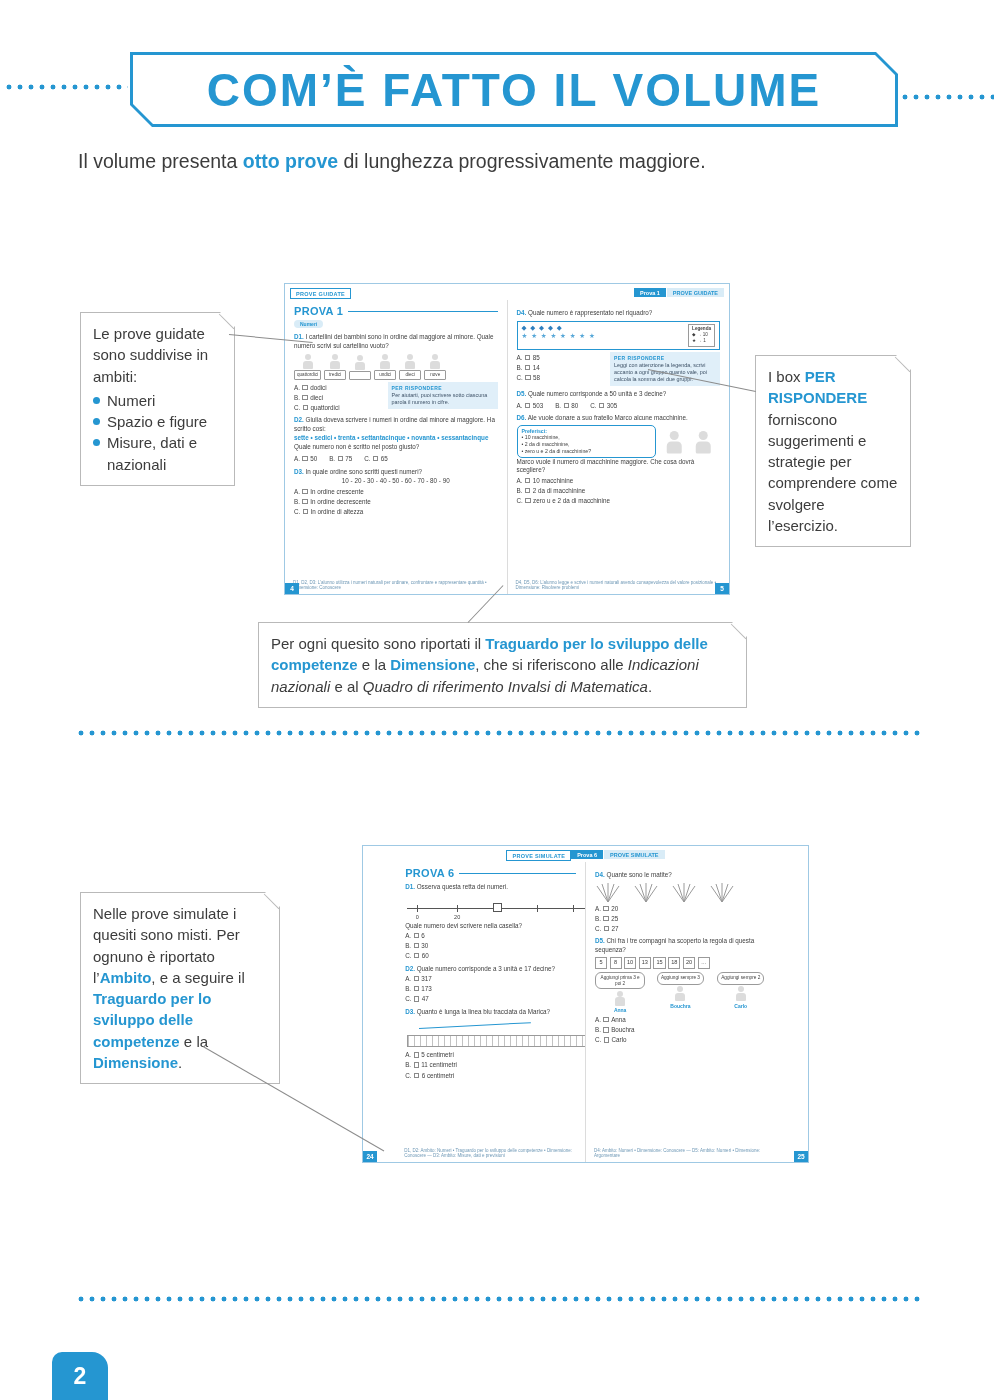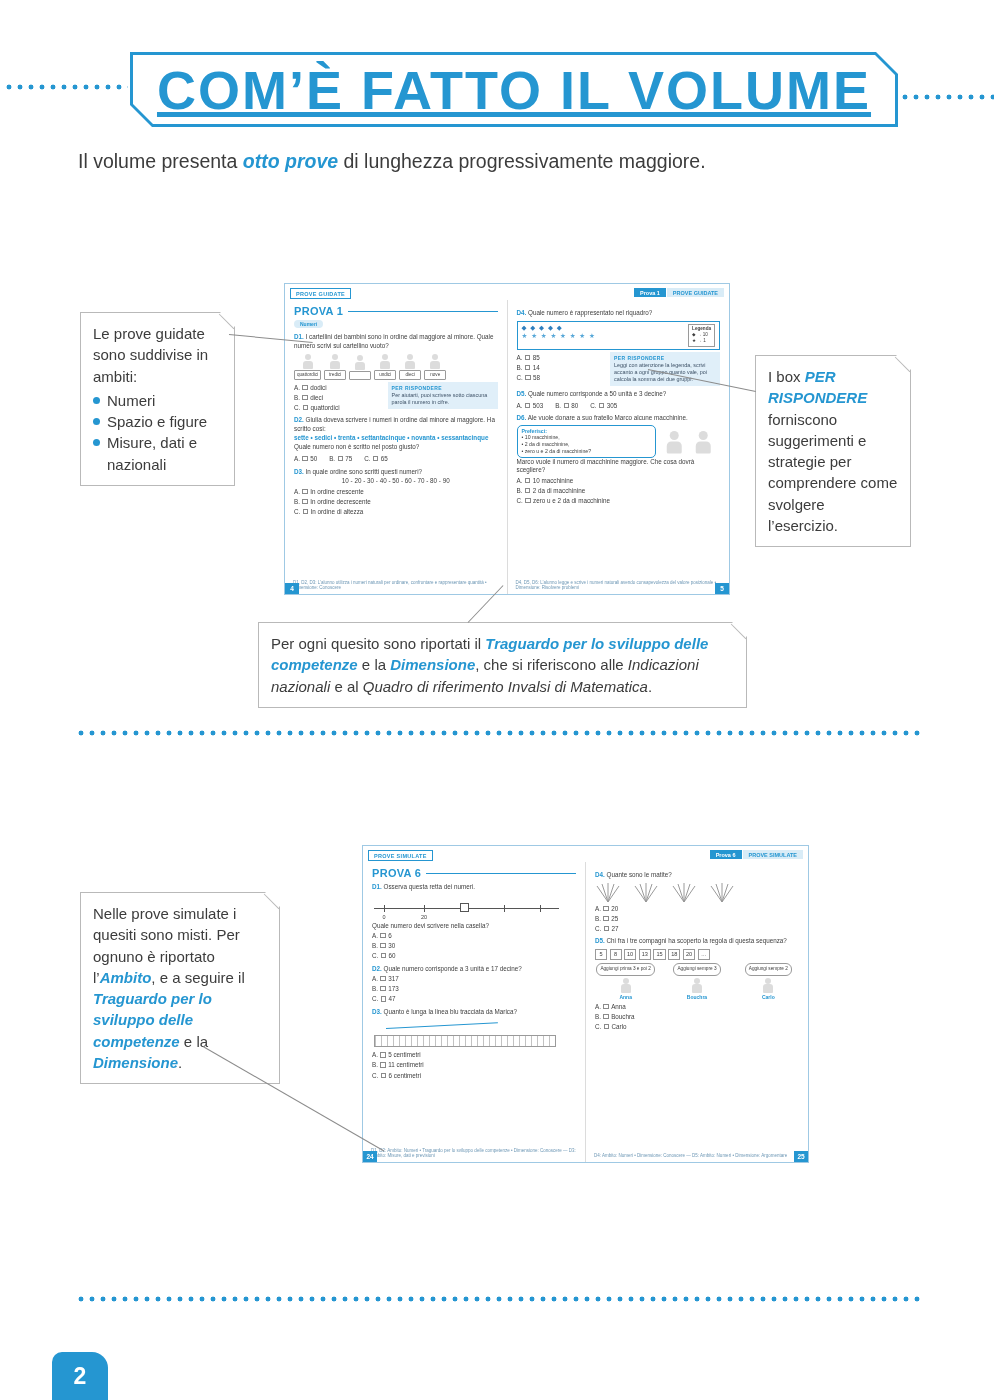--- a/index.html
+++ b/index.html
@@ -13,25 +13,25 @@
   .dots-r{ left:902px; top:94px; width:92px; }
   .sep1{ left:78px; top:730px; width:844px; }
   .sep2{ left:78px; top:1296px; width:844px; }
 
   
   .banner{ position:absolute; left:130px; top:52px; width:768px; height:75px; background:var(--accent);
            clip-path:polygon(0 0, calc(100% - 22px) 0, 100% 22px, 100% 100%, 22px 100%, 0 calc(100% - 22px)); }
   .banner-inner{ position:absolute; left:3px; top:3px; right:3px; bottom:3px; background:#fff;
            clip-path:polygon(0 0, calc(100% - 20px) 0, 100% 20px, 100% 100%, 20px 100%, 0 calc(100% - 20px)); }
   .banner-title{ position:absolute; inset:0; display:flex; align-items:center; justify-content:center;
-           color:var(--accent); font-size:54px; font-weight:bold; letter-spacing:2px;text-decoration:underline; }
+           color:var(--accent); font-size:46px; font-weight:bold; letter-spacing:2px; }
 
   
   .intro{ position:absolute; left:78px; top:148px; width:846px; font-size:19.5px; line-height:1.4; }
-  .hl{ color:var(--accent); font-weight:bold;font-style:italic; }
+  .hl{ color:var(--accent); font-weight:bold; }
   .it{ font-style:italic; }
   .bullet{ position:absolute; font-size:19.5px; line-height:1.5; padding-left:19px; }
   .bullet::before{ content:""; position:absolute; left:0; top:10px; width:9px; height:9px; border-radius:50%; background:var(--accent); }
   .b1{ left:78px; top:194px; width:846px; }
   .b2{ left:78px; top:763px; width:846px; }
   .b3{ left:78px; top:1203px; width:846px; }
 
   
   .callout{ position:absolute; background:#fff; border:1px solid #b9b9b9; padding:10px 12px; font-size:15px; line-height:1.42;
             clip-path:polygon(0 0, calc(100% - 15px) 0, 100% 15px, 100% 100%, 0 100%); }
@@ -47,21 +47,21 @@
   
   .conn{ position:absolute; height:0; border-top:1.3px solid #8c8c8c; transform-origin:left center; }
   .connA{ left:229px; top:334px; width:84px;  transform:rotate(5.5deg); }
   .connB{ left:648px; top:369px; width:110px; transform:rotate(11.5deg); }
   .connC{ left:468px; top:622px; width:51px;  transform:rotate(-46.5deg); }
   .connD{ left:203px; top:1046px; width:209px; transform:rotate(30deg); }
 
   
   .spread{ position:absolute; background:#fff; border:1px solid #9fc9e4; display:flex; flex-direction:column; }
   .spread1{ left:284px; top:283px; width:446px; height:312px; }
-  .spread2{ left:362px; top:845px; width:447px; height:318px; }
+  .spread2{ left:362px; top:845px; width:447px; height:318px;align-items:center; }
   .sp-head{ display:flex; justify-content:space-between; align-items:flex-start; padding:4px 5px 1px; }
   .tab-outline{ border:1px solid var(--accent); color:var(--accent); font-size:5.5px; font-weight:bold; padding:1.5px 5px; letter-spacing:.3px; }
   .tabs-right{ display:flex; }
   .tab-solid{ background:var(--accent); color:#fff; font-size:5.5px; font-weight:bold; padding:1.5px 6px; }
   .tab-light{ background:#d9ecf7; color:var(--accent); font-size:5.5px; font-weight:bold; padding:1.5px 6px; margin-left:1px; }
   .sp-pages{ flex:1; display:flex; min-height:0; }
   .pg{ flex:1; padding:5px 9px 15px; position:relative; font-size:6.3px; color:#3d3d3d; overflow:hidden; }
   .pg-r{ border-left:1px solid #dcdcdc; }
   .ptitle-row{ display:flex; align-items:center; margin-bottom:2px; }
   .ptitle{ color:var(--accent); font-weight:bold; font-size:11px; letter-spacing:.3px; }

